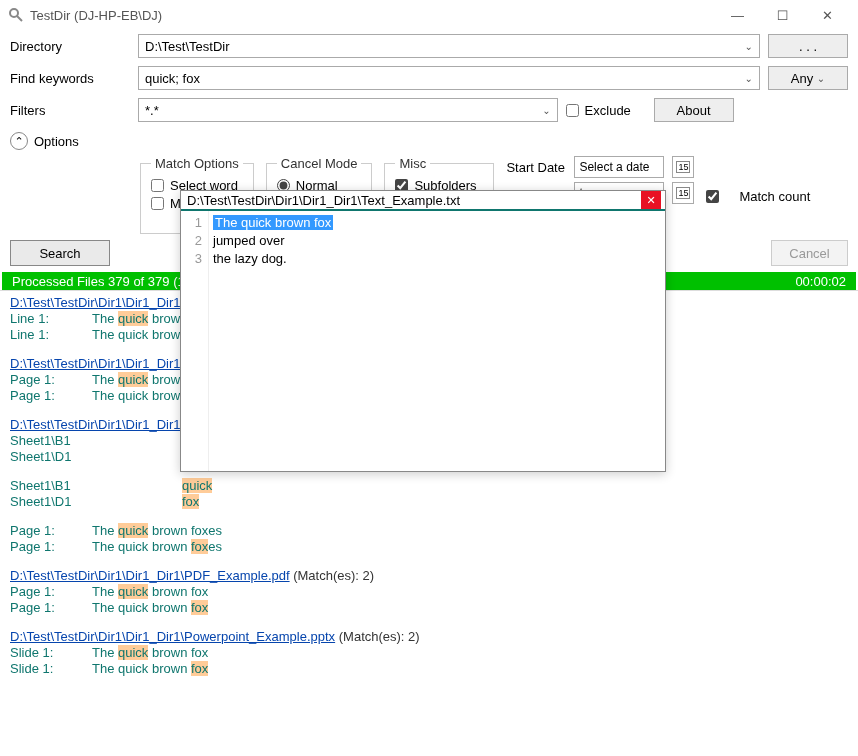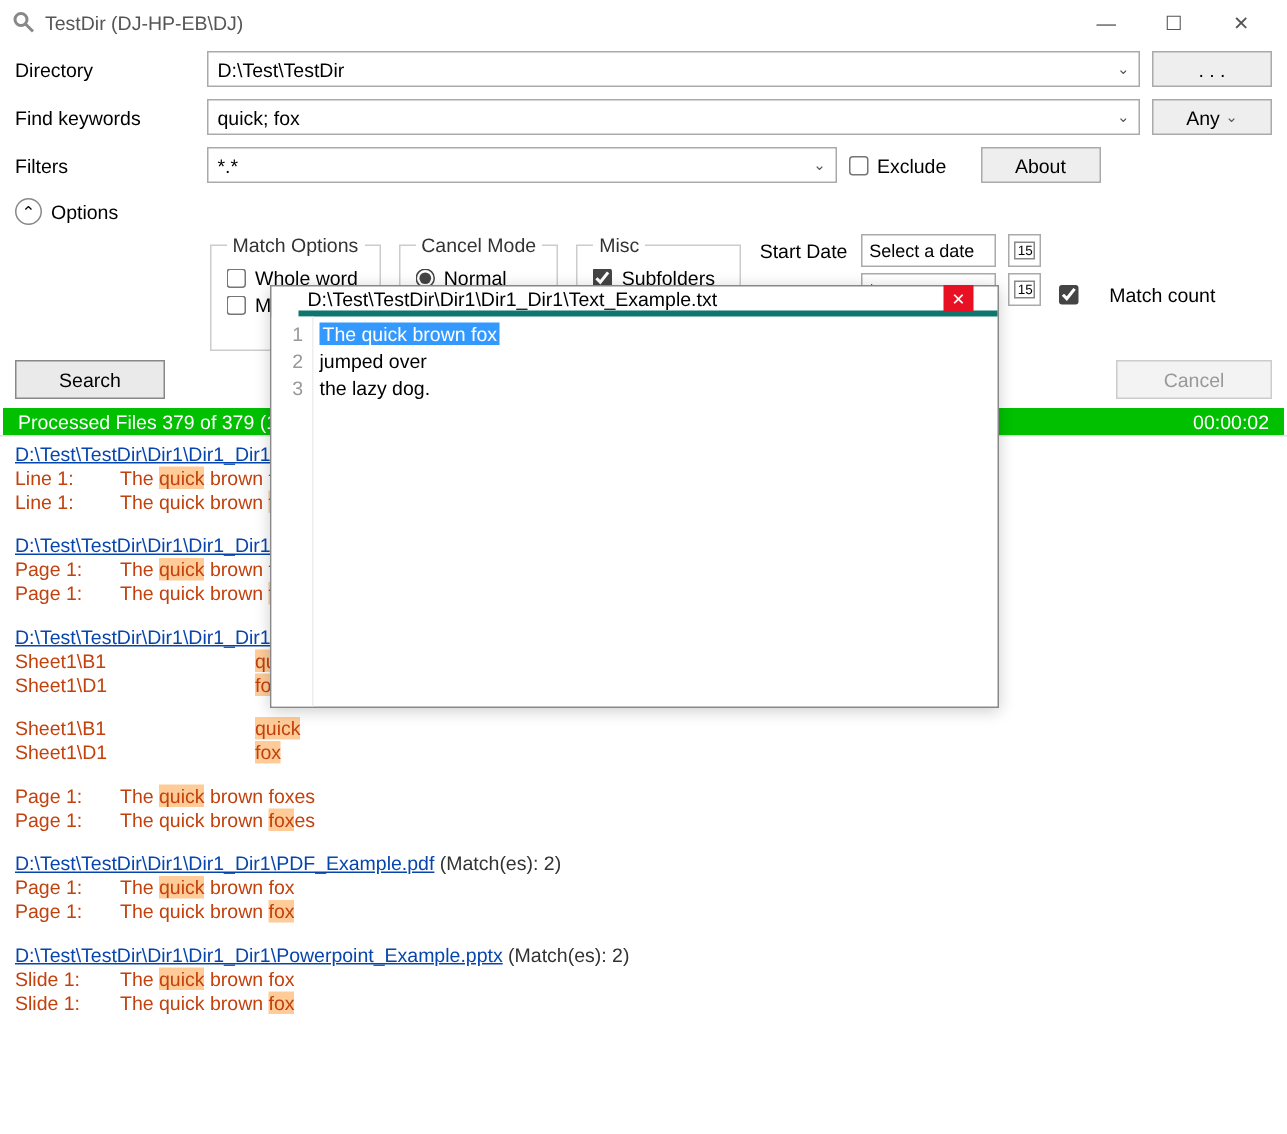--- a/index.html
+++ b/index.html
@@ -25,32 +25,32 @@
 .date-area { display: flex; flex-direction: column; gap: 4px; justify-content:center; }
 .date-row { display: flex; align-items: center; gap: 8px; }
 .date-row .lbl2 { width: 60px; }
 .date-input { border: 1px solid #aaa; height: 22px; width: 90px; display: flex; align-items: center; padding: 0 4px; font-size: 12px; background: #fff; }
 .cal-icon { width: 22px; height: 22px; border: 1px solid #aaa; display: flex; align-items: center; justify-content: center; background: #fff; }
 .match-count { display: flex; gap: 20px; }
 .size-row { display: flex; gap: 6px; align-items: center; padding: 4px 0 0 0; }
 .flag { width: 22px; height: 16px; display: inline-block; }
 .action-row { display: flex; justify-content: space-between; padding: 6px 10px 4px 10px; align-items: center; }
 .search-btn { width: 100px; height: 26px; border: 1px solid #888; background: #eaeaea; }
-.cancel-btn { width: 104px; height: 26px; border: 1px solid #ccc; background: #f3f3f3; color: #999; }
+.cancel-btn { width: 77px; height: 26px; border: 1px solid #ccc; background: #f3f3f3; color: #999; }
 .status { display: flex; background: #00c000; color: #fff; font-size: 12px; height: 18px; align-items: center; justify-content: space-between; padding: 0 10px; margin: 2px 2px 0 2px; }
 .results { height: 440px; overflow-y: scroll; border-top: 1px solid #ddd; padding: 4px 10px 20px 10px; }
 .result-file { color: #0645ad; text-decoration: underline; display: inline; }
 .matches-info { color: #333; }
-.result-line { display: flex; gap: 0; color: #c2410c; margin-top: 1px; }
+.result-line { display: flex; gap: 12px; color: #0f766e; margin-top: 1px; }
 .result-line .loc { width: 70px; }
 .result-line .loc2 { width: 160px; }
 .hl { background: #ffcc99; }
 .group { margin-bottom: 14px; }
 .preview-popup { position: absolute; top: 190px; left: 180px; width: 486px; height: 282px; border: 1px solid #888; background: #fff; box-shadow: 0 2px 10px rgba(0,0,0,0.2); z-index: 100; display: flex; flex-direction: column; }
-.preview-title { height: 20px; display: flex; align-items: center; padding: 0 16px 0 6px; font-size: 12px; border-bottom: 4px solid #0f766e; margin-left: 18px; }
+.preview-title { height: 20px; display: flex; align-items: center; padding: 0 4px 0 6px; font-size: 12px; border-bottom: 2px solid #0f766e; }
 .preview-title .t { flex: 1; overflow: hidden; }
 .preview-close { width: 20px; height: 18px; background: #e81123; color: #fff; display: flex; align-items: center; justify-content: center; font-size: 11px; }
 .preview-body { flex: 1; display: flex; font-family: Consolas, monospace; font-size: 13px; overflow: hidden; }
 .gutter { width: 28px; background: #fff; color: #999; text-align: right; padding: 4px 6px 0 0; border-right: 1px solid #eee; }
 .gutter div { height: 18px; }
 .code { flex: 1; padding: 2px 4px 0 4px; }
 .code .line { height: 18px; display: flex; align-items: center; }
 .sel { background: #3399ff; color: #fff; padding: 0 2px; display:inline-block; }
 .exclude-wrap { display: flex; align-items: center; gap: 6px; width: 80px; }
 .right-btn { width: 80px; }
@@ -109,21 +109,21 @@
 <div class="options-row">
   <span class="circle-btn">⌃</span>
   <span>Options</span>
 </div>
 
 <div class="fieldsets">
   <fieldset>
     <legend>Match Options</legend>
     <label class="chk">
         <input type="checkbox" style="">
-        <span>Whole word</span>
+        <span>Select word</span>
       </label>
     <label class="chk">
         <input type="checkbox" style="">
         <span>Ma</span>
       </label>
   </fieldset>
   <fieldset>
     <legend>Cancel Mode</legend>
     <label class="rdo">
         <input type="radio" checked="" style="">

